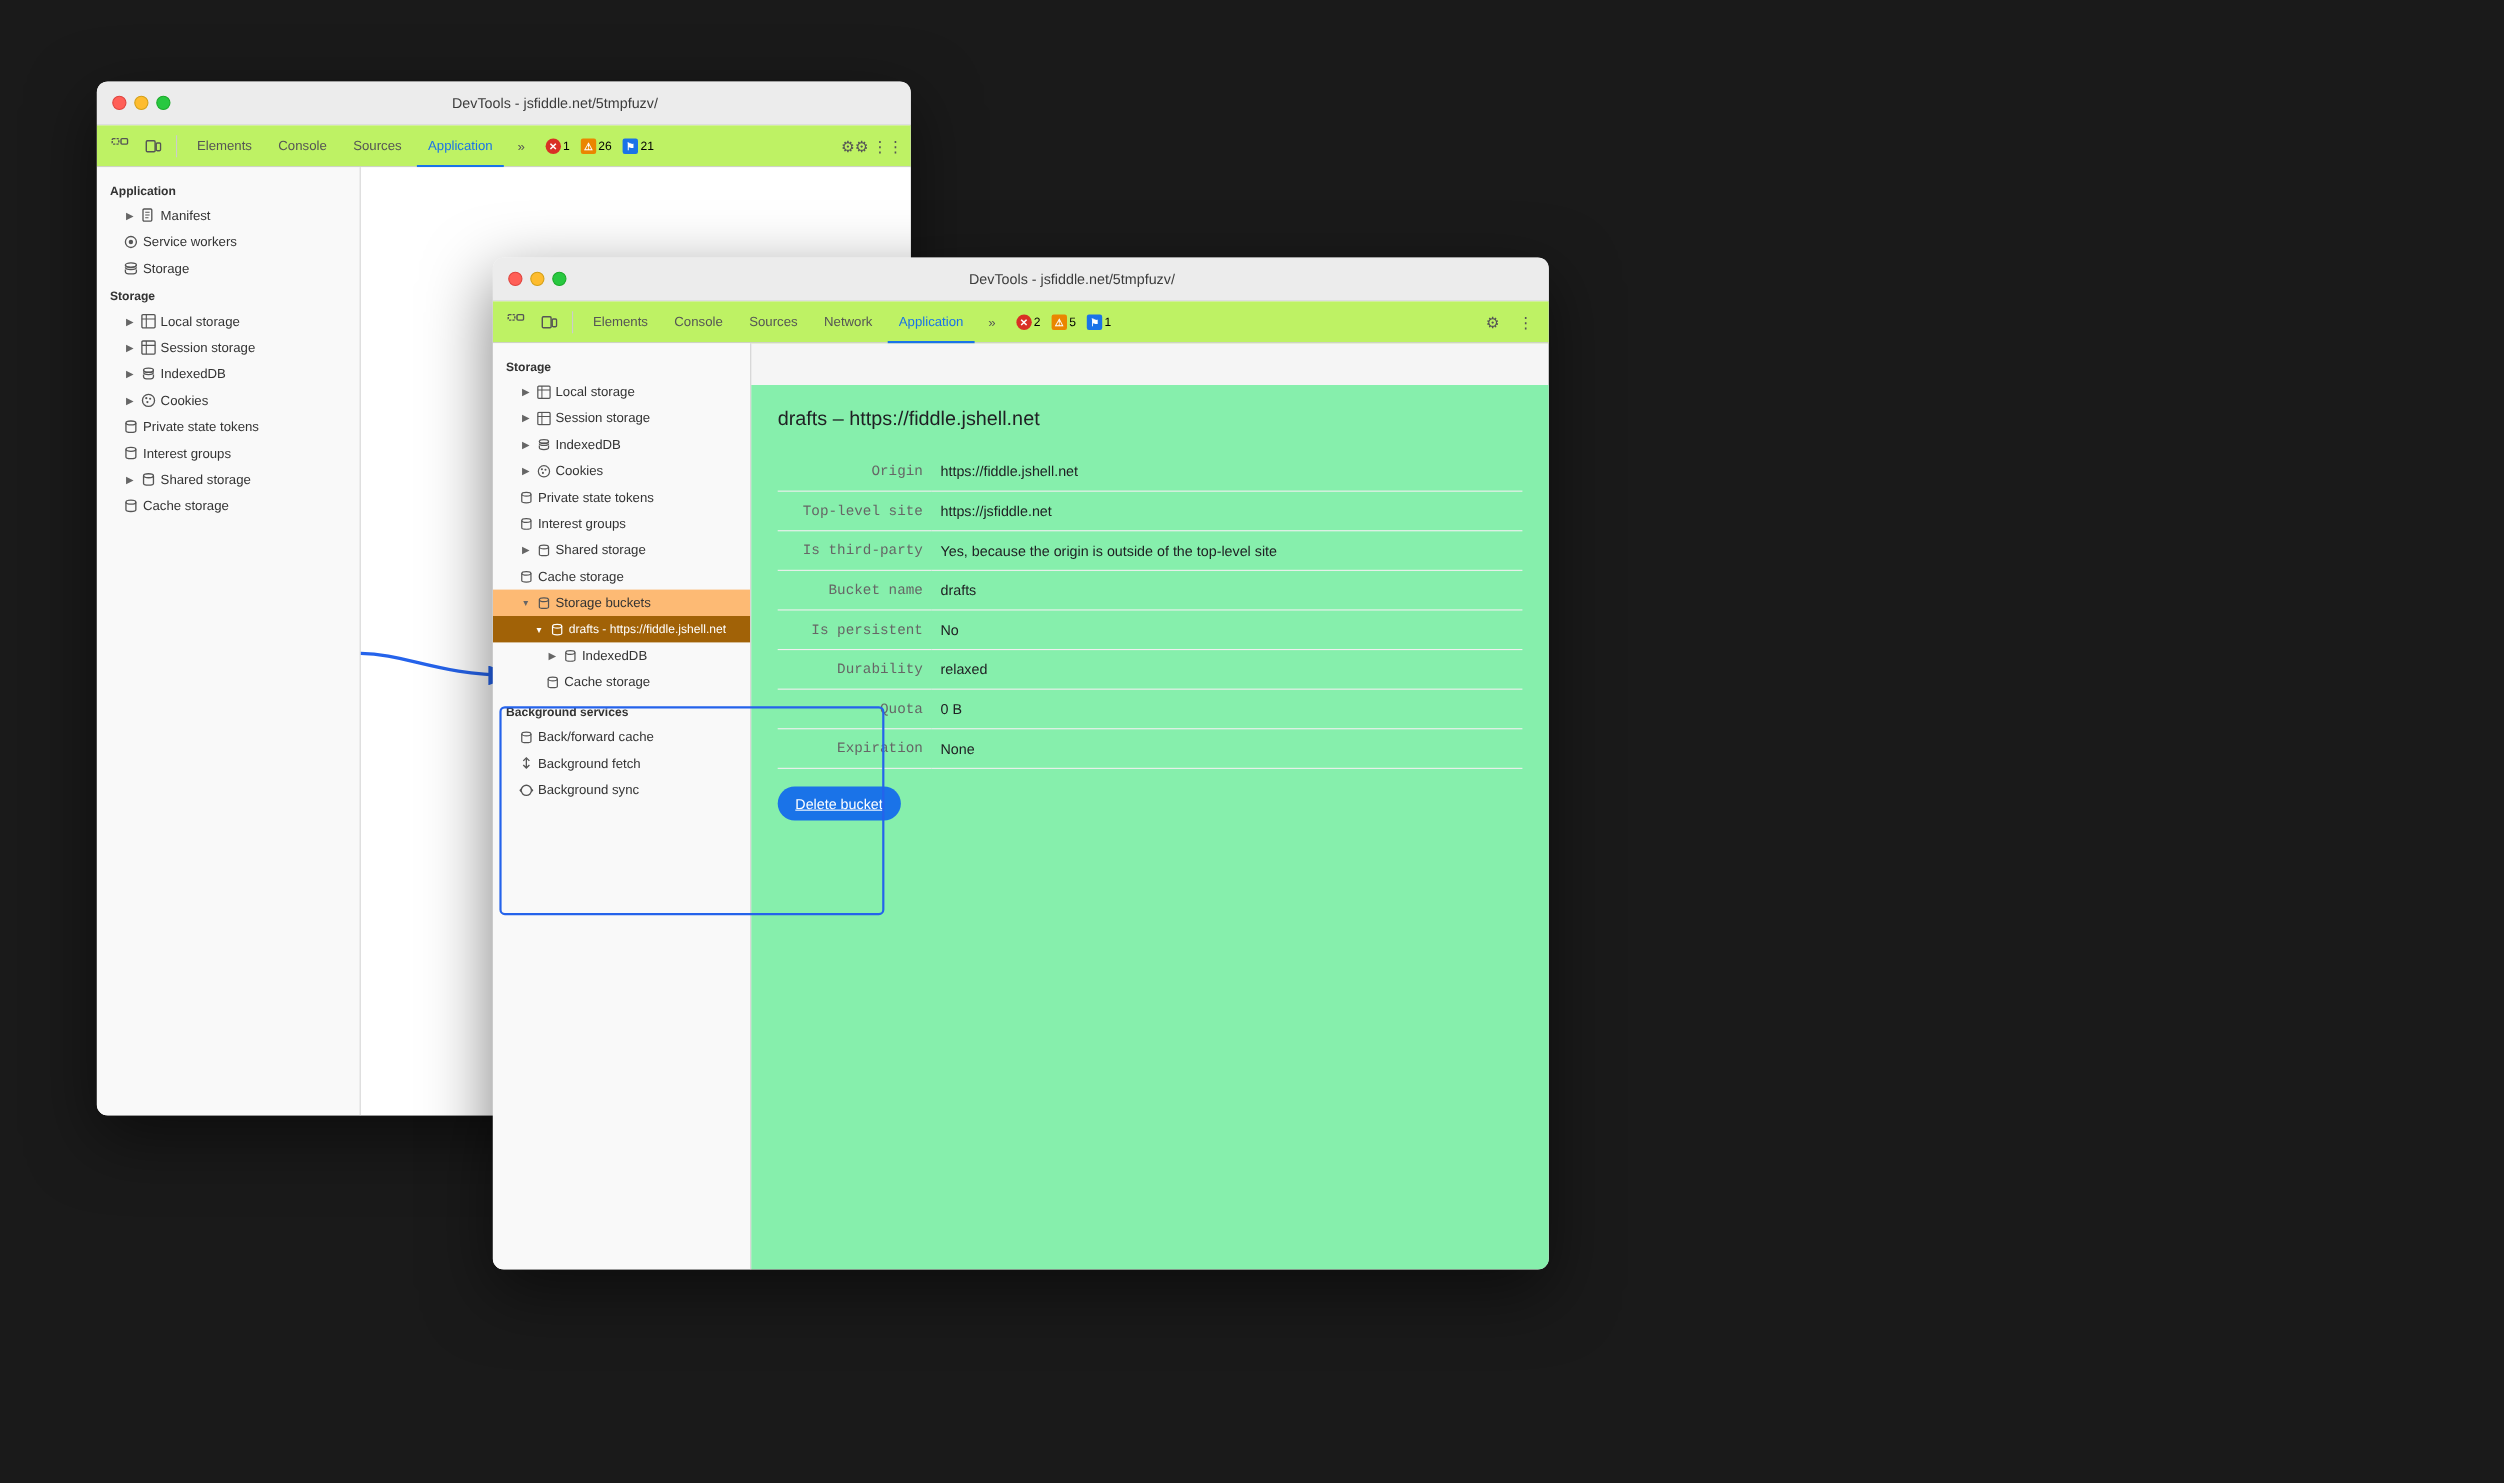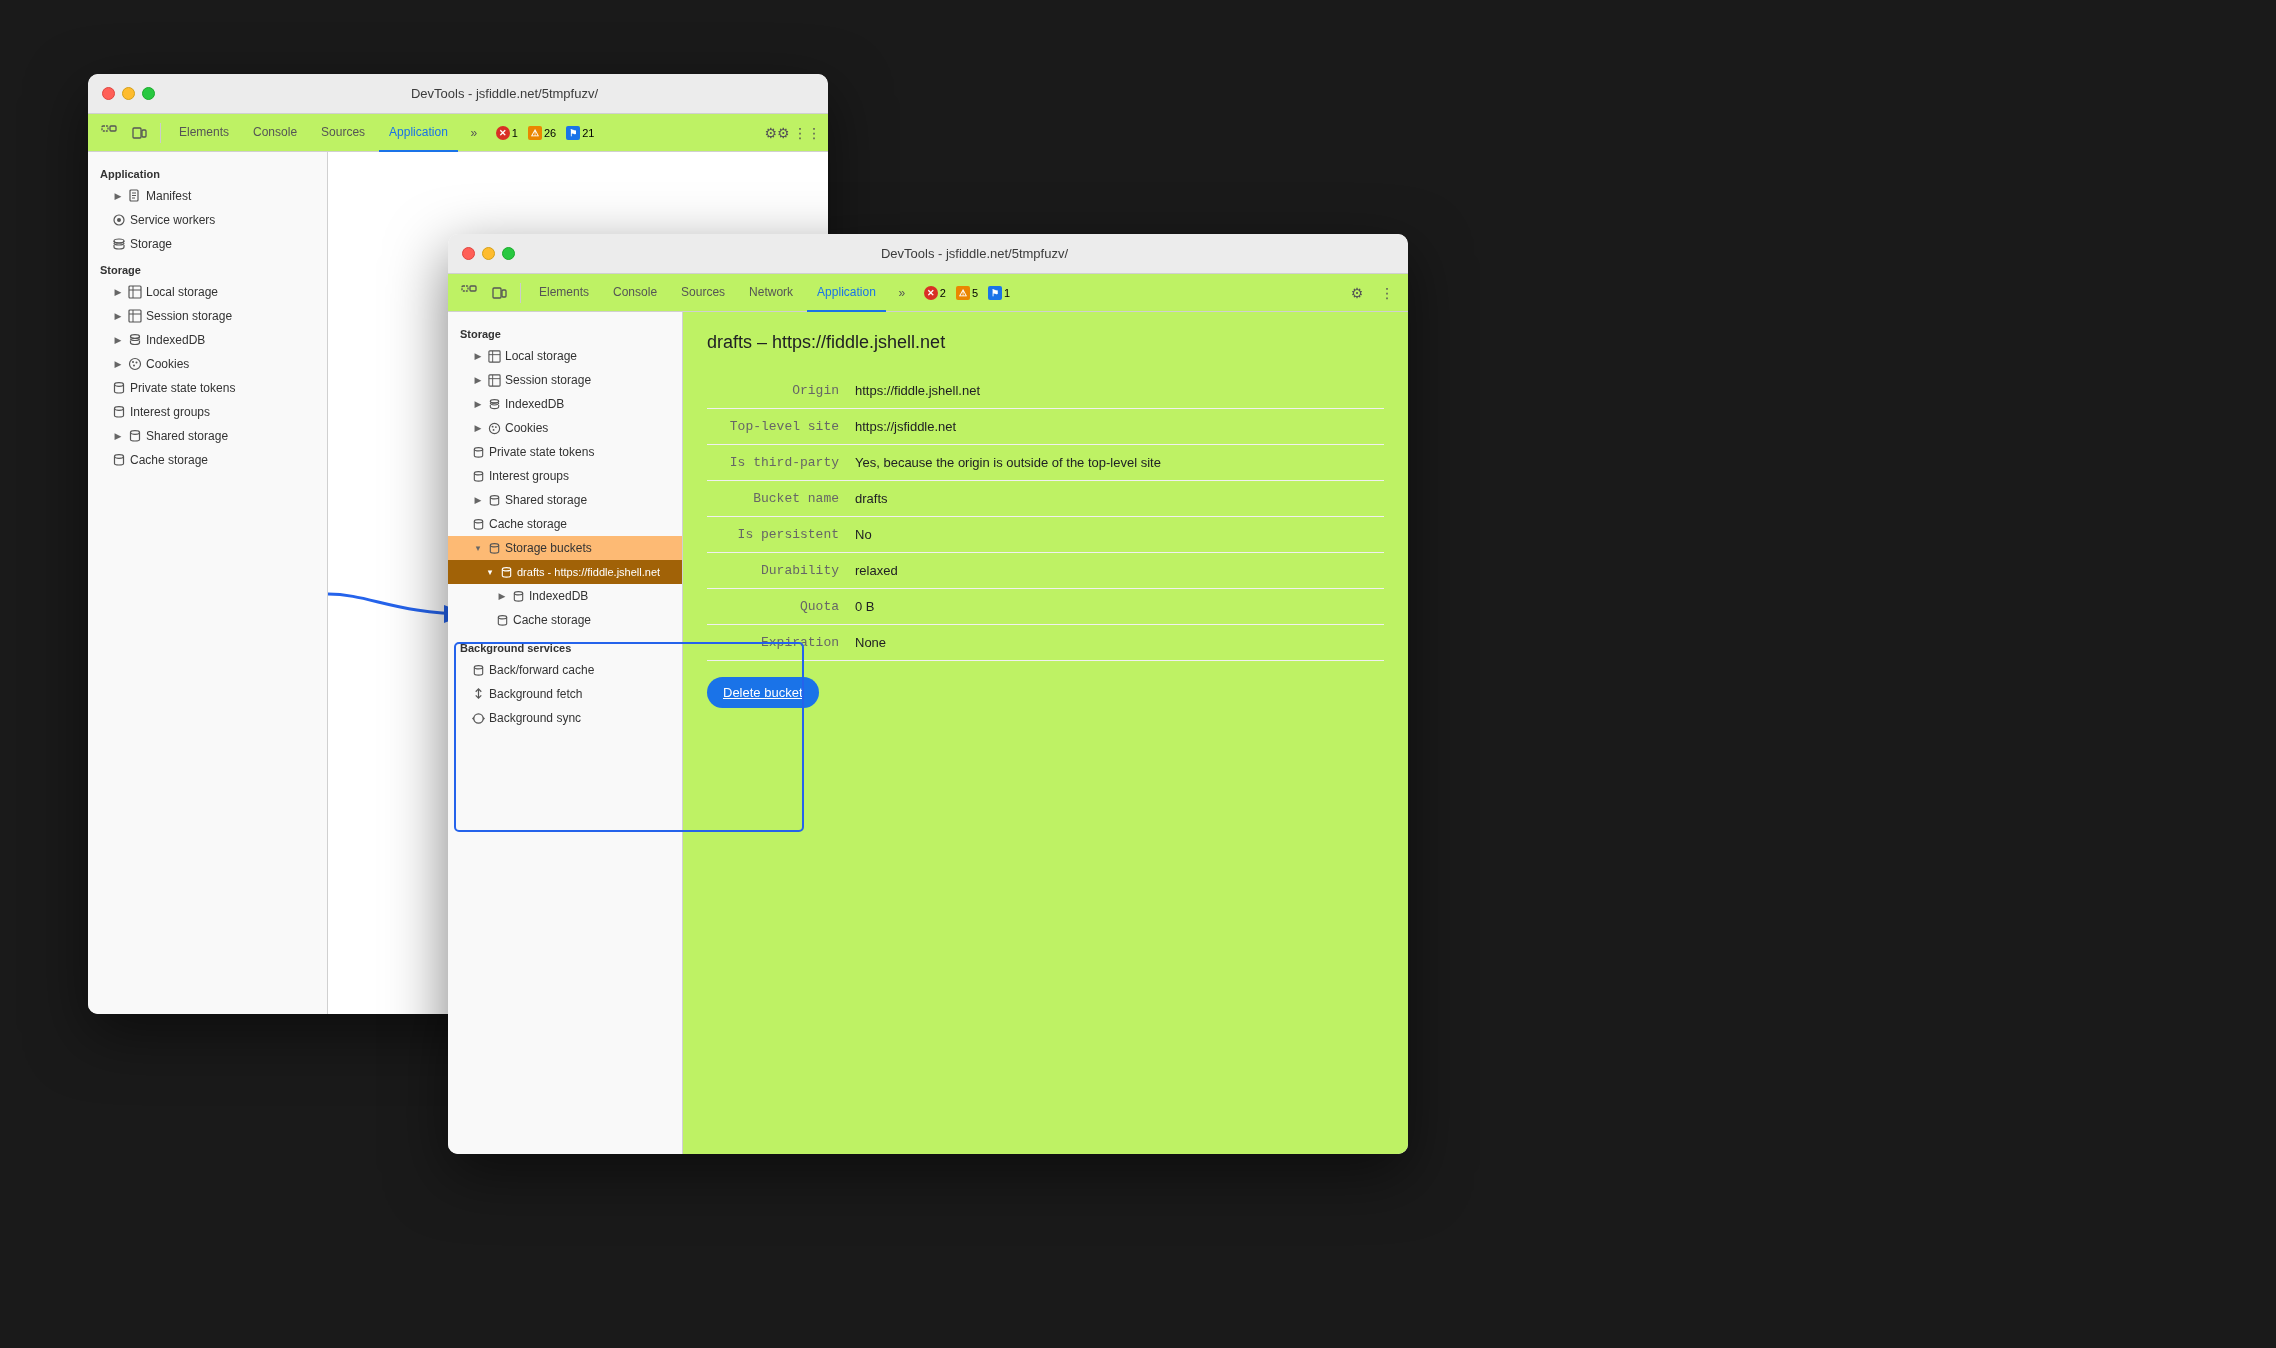--- a/index.html
+++ b/index.html
@@ -211,23 +211,24 @@
       color: #666;
       flex-shrink: 0;
     }
 
     .tree-arrow.open::before { content: '▾'; }
     .tree-arrow.closed::before { content: '▶'; }
 
     
     .right-panel {
       flex: 1;
-      background: #bef264;
+      background: #86efac;
       padding: 20px 24px;
       overflow-y: auto;
+      margin-top: 38px;
     }
 
     .panel-title {
       font-size: 18px;
       font-weight: 500;
       color: #202124;
       margin-bottom: 20px;
     }
 
     .info-table {

